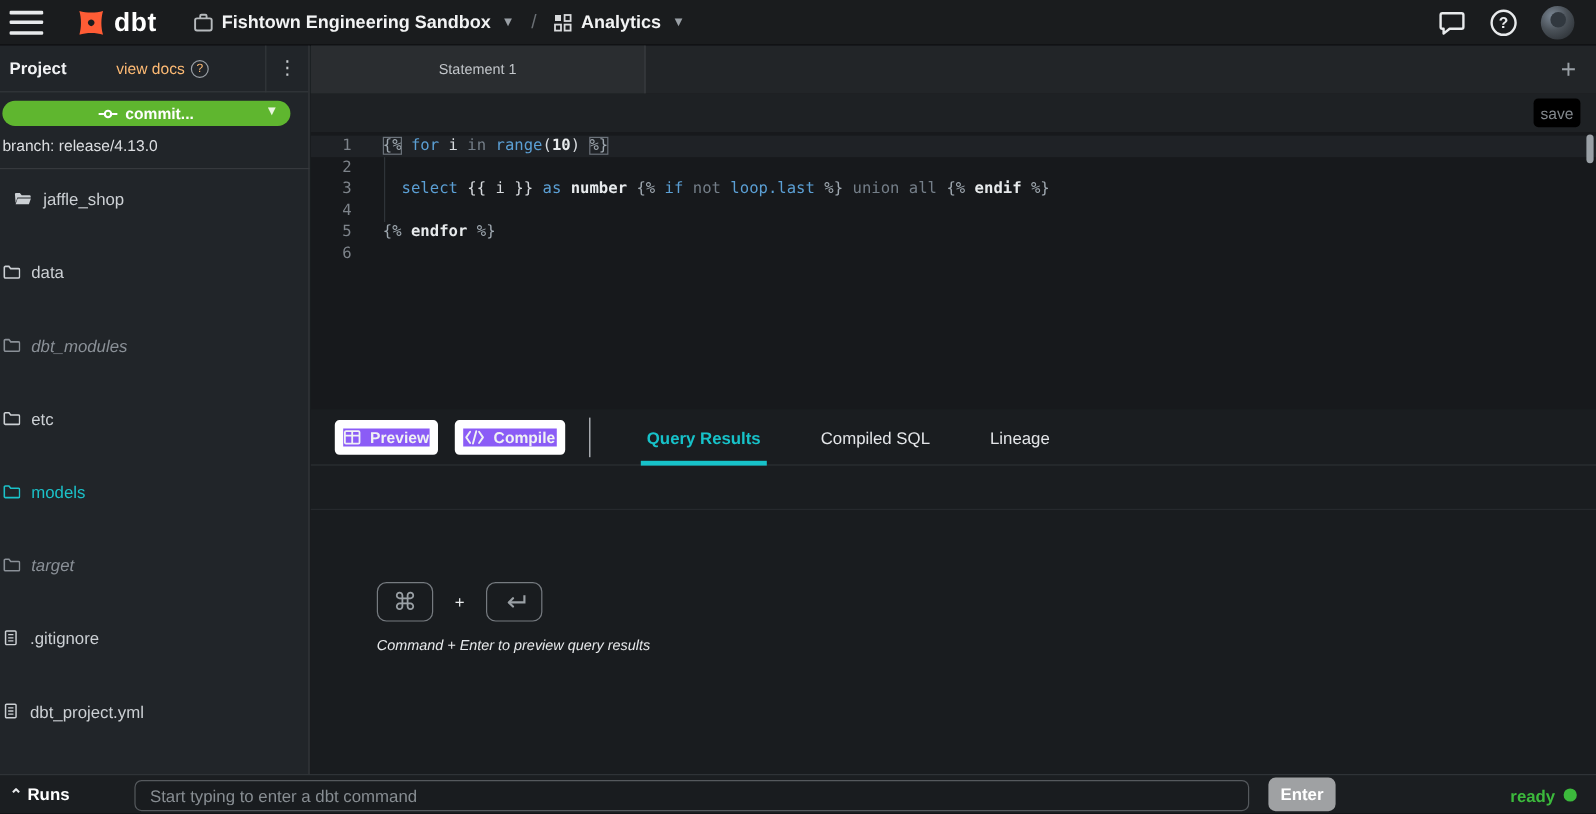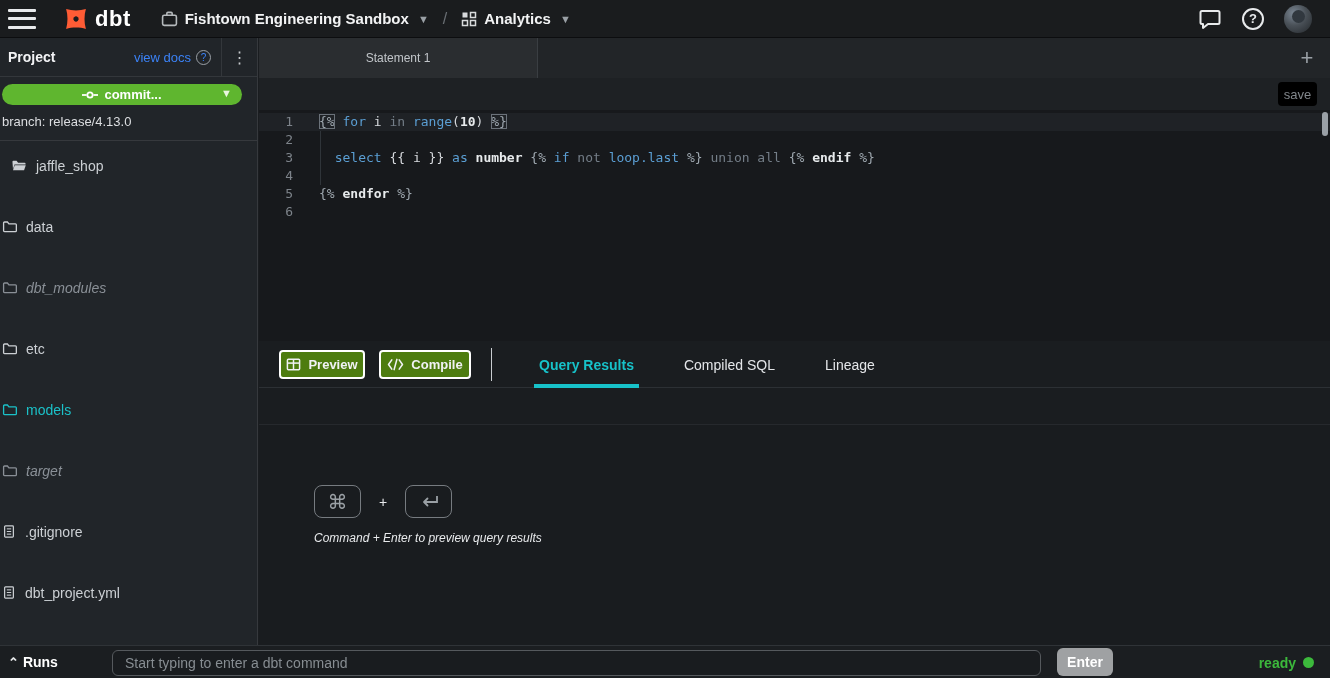--- a/index.html
+++ b/index.html
@@ -16,23 +16,23 @@
   .crumb { display:flex; align-items:center; gap:7px; margin-left:30px; color:#f2f3f4; font-weight:bold; font-size:15px; }
   .crumb .chev { color:#9aa0a6; font-size:11px; margin-left:2px; }
   .slash { color:#6a6f74; font-size:16px; margin:0 14px; }
   .topbar-right { margin-left:auto; display:flex; align-items:center; gap:20px; margin-right:18px; }
   .help-circle { width:22px; height:22px; border:2px solid #e8eaec; border-radius:50%; color:#e8eaec; font-size:13px; font-weight:bold; display:flex; align-items:center; justify-content:center; }
   .avatar { width:28px; height:28px; border-radius:50%; background:radial-gradient(circle at 35% 30%, #7b8794 0%, #4a5158 45%, #23272b 100%); position:relative; overflow:hidden; }
   .avatar:after { content:""; position:absolute; left:8px; top:5px; width:13px; height:13px; border-radius:50%; background:#31383f; }
 
   
   .sidebar { position:absolute; left:0; top:38px; width:258px; height:607px; background:#212529; border-right:1px solid #36393d; }
-  .sb-header { height:39px; border-bottom:1px solid #33373b; display:flex; align-items:center; }
+  .sb-header { height:39px; border-bottom:1px solid #33373b; display:flex; align-items:center;gap:37px; }
   .sb-title { color:#f2f3f5; font-weight:bold; font-size:14px; margin-left:8px; }
-  .sb-docs { margin-left:auto; display:flex; align-items:center; gap:5px; color:#3b82f6; font-size:13px; padding-right:10px; cursor:pointer; }
+  .sb-docs { margin-left:auto; display:flex; align-items:center; gap:5px; color:#fdba74; font-size:13px; padding-right:10px; cursor:pointer; }
   .sb-docs-q { width:15px; height:15px; border:1.5px solid #9aa0a6; border-radius:50%; font-size:10px; display:flex; align-items:center; justify-content:center; }
   .sb-kebab { width:36px; height:39px; border-left:1px solid #33373b; display:flex; align-items:center; justify-content:center; color:#c6cacd; font-size:16px; letter-spacing:0; cursor:pointer; }
   .commit-btn { position:absolute; left:2px; top:46px; width:240px; height:21px; background:#5fb62f; border:none; border-radius:11px; display:flex; align-items:center; justify-content:center; gap:6px; color:#fff; font-weight:bold; font-size:13px; cursor:pointer; }
   .commit-chev { position:absolute; right:10px; top:3px; color:#eaf6e0; font-size:11px; }
   .branch-row { position:absolute; left:2px; top:76px; color:#dcdee1; font-size:13px; }
   .sb-divider { position:absolute; left:0; top:102px; width:258px; border-top:1px solid #36393d; }
   .tree { position:absolute; left:0; top:115px; width:258px; }
   .tree-item { height:25px; display:flex; align-items:center; gap:9px; font-size:14px; color:#ccd0d4; cursor:pointer; }
   .tree-item.lvl0 { padding-left:11px; }
   .tree-item.lvl1 { padding-left:2px;margin-top:36px; }
@@ -59,21 +59,21 @@
   .tk-delim { color:#9fa8b0; }
   .tk-plainb { color:#e7eaec; font-weight:bold; }
   .tk-box { outline:1px solid #6b727a; outline-offset:-1px; }
   .code-area { padding-top:3px; position:relative; height:100%; }
   .indent-guide { position:absolute; left:61px; top:5px; width:1px; height:70px; background:#2f3439; }
   .ed-scroll { position:absolute; right:2px; top:2px; width:6px; height:24px; background:#9aa0a6; border-radius:3px; cursor:pointer; }
 
   
   .panel { position:absolute; left:0; top:303px; width:100%; height:304px; background:#1a1d20; }
   .panel-toolbar { position:absolute; left:0; top:0; width:100%; height:47px; border-bottom:1px solid #2c3034; }
-  .pbtn { position:absolute; top:9px; height:29px; background:#4d7c0f; border:2px solid #ffffff; border-radius:4px; color:#f0f2f4; font-size:13px; font-weight:bold; display:flex; align-items:center; justify-content:center; gap:7px; cursor:pointer; font-family:"Liberation Sans",sans-serif; }
+  .pbtn { position:absolute; top:9px; height:29px; background:#8b5cf6; border:7px solid #ffffff; border-radius:4px; color:#f0f2f4; font-size:13px; font-weight:bold; display:flex; align-items:center; justify-content:center; gap:7px; cursor:pointer; font-family:"Liberation Sans",sans-serif; }
   .pbtn-preview { left:20px; width:86px; }
   .pbtn-compile { left:120px; width:92px; }
   .ptool-sep { position:absolute; left:232px; top:7px; width:1px; height:33px; background:#c9cdd1; }
   .panel-tabs { position:absolute; left:275px; top:0; height:47px; display:flex; align-items:flex-start; gap:40px; }
   .ptab { height:47px; display:flex; align-items:center; padding:0 5px; font-size:14px; color:#e4e6e9; cursor:pointer; border-bottom:4px solid transparent; padding-top:4px; }
   .ptab.active { color:#17c2c9; font-weight:bold; border-bottom-color:#17c2c9; }
   .panel-strip { position:absolute; left:0; top:47px; width:100%; height:37px; border-bottom:1px solid #26292d; }
   .panel-content { position:absolute; left:0; top:84px; width:100%; bottom:0; background:#191c1f; }
   .keys-row { position:absolute; left:55px; top:60px; display:flex; align-items:center; gap:18px; }
   .keycap { width:47px; height:33px; border:1.5px solid #767b80; border-radius:8px; display:flex; align-items:center; justify-content:center; color:#9aa0a5; font-size:20px; }

